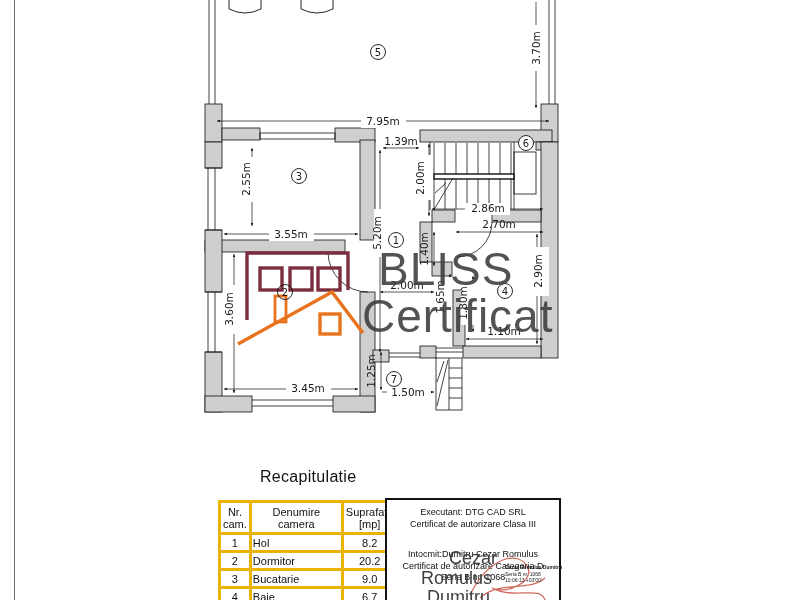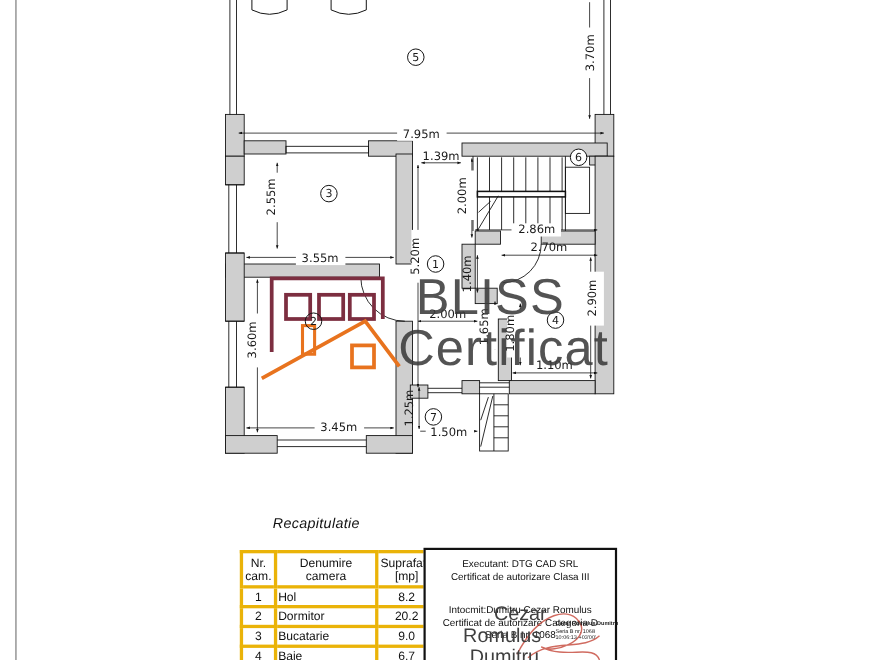--- a/index.html
+++ b/index.html
@@ -6,21 +6,21 @@
   body{width:800px;height:600px;overflow:hidden;position:relative;
        font-family:"Liberation Sans",sans-serif;color:#111;}
   .abs{position:absolute;}
   #page-border-left{left:14px;top:0;width:1px;height:600px;background:#707070;}
   #plan-svg{left:0;top:0;}
   
   #watermark{left:362px;top:246px;color:#3c3c3c;font-size:46px;line-height:47px;
              letter-spacing:1px;opacity:.88;font-weight:400;}
   #watermark .l1{margin-left:16px;}
   
-  #recap-title{left:248px;top:468px;font-size:13px;letter-spacing:.3px;font-style:italic;}
+  #recap-title{left:260px;top:468px;font-size:16px;letter-spacing:.3px;}
   #recap-table{left:218px;top:500px;border-collapse:collapse;table-layout:fixed;
                font-size:11px;background:#fff;border:2px solid #111;}
   #recap-table th,#recap-table td{border:3px solid #eab308;padding:0 2px;height:15px;
                text-align:center;font-weight:normal;line-height:12px;}
   #recap-table th{border-bottom:2px solid #111;height:29px;}
   #recap-table td.nm{text-align:left;padding-left:1px;}
   
   #certbox{left:385px;top:498px;width:176px;height:106px;border:2px solid #111;
            box-sizing:border-box;font-size:9px;line-height:11.5px;text-align:center;
            padding-top:7px;background:#fff;}

